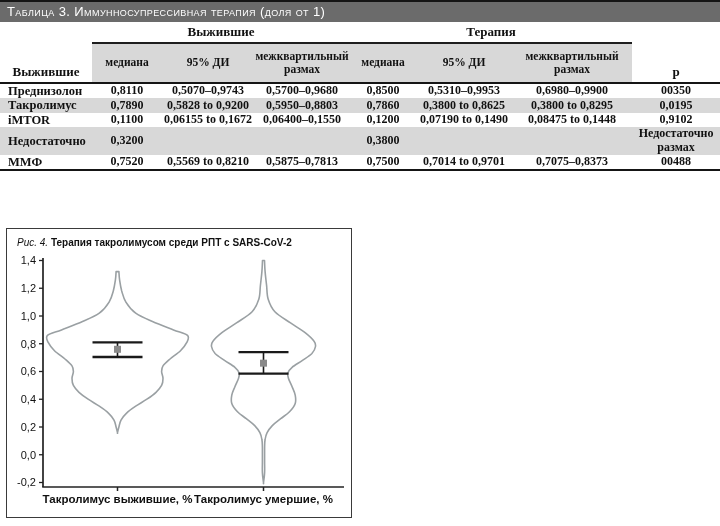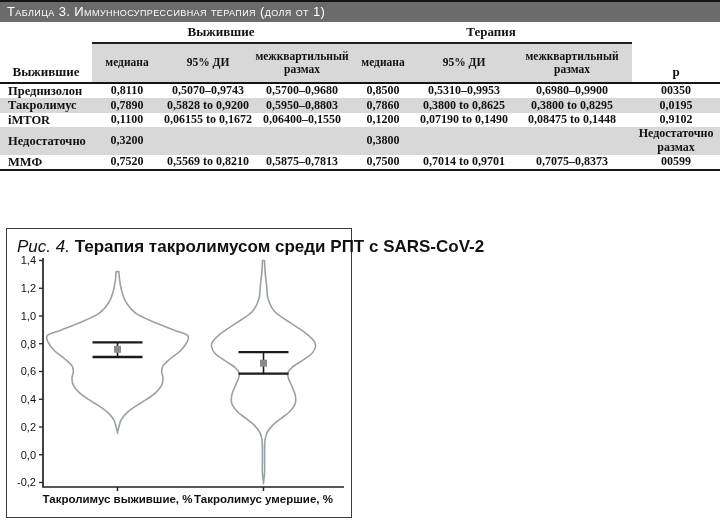--- a/index.html
+++ b/index.html
@@ -35,21 +35,21 @@
   }
   tbody td.drug{text-align:left;padding-left:8px;font-size:12.5px;}
   tbody tr.shaded{background:#d8d8d8;border-radius:7px;}
   
   .figure-box{
     position:absolute;left:6px;top:228px;width:346px;height:290px;
     border:1.5px solid #3a3a3a;box-sizing:border-box;background:#fff;
   }
   .fig-title{
     position:absolute;left:10px;top:8px;width:325px;
-    font-family:"Liberation Sans",sans-serif;font-size:17px;color:#111;
+    font-family:"Liberation Sans",sans-serif;font-size:10px;color:#111;
     white-space:nowrap;
   }
   .fig-label{font-style:italic;font-weight:normal;}
   .fig-name{font-weight:bold;}
   .figure-box svg{position:absolute;left:0;top:0;display:block;}
 </style>
 </head>
 <body>
 
 <div class="page">
@@ -127,21 +127,21 @@
           <td>Недостаточно размах</td>
         </tr>
         <tr>
           <td class="drug">ММФ</td>
           <td>0,7520</td>
           <td>0,5569 to 0,8210</td>
           <td>0,5875–0,7813</td>
           <td>0,7500</td>
           <td>0,7014 to 0,9701</td>
           <td>0,7075–0,8373</td>
-          <td>00599</td>
+          <td>00488</td>
         </tr>
       </tbody>
     </table>
   </div>
 
   <div class="figure-box">
     <svg width="343" height="287" viewBox="0 0 343 287">
         <line x1="36" y1="29" x2="36" y2="258" stroke="#222222" stroke-width="1.7"></line>
         <line x1="35.2" y1="258" x2="337" y2="258" stroke="#222222" stroke-width="1.7"></line>
         <line x1="32" y1="31.5" x2="36" y2="31.5" stroke="#222222" stroke-width="1.3"></line>

